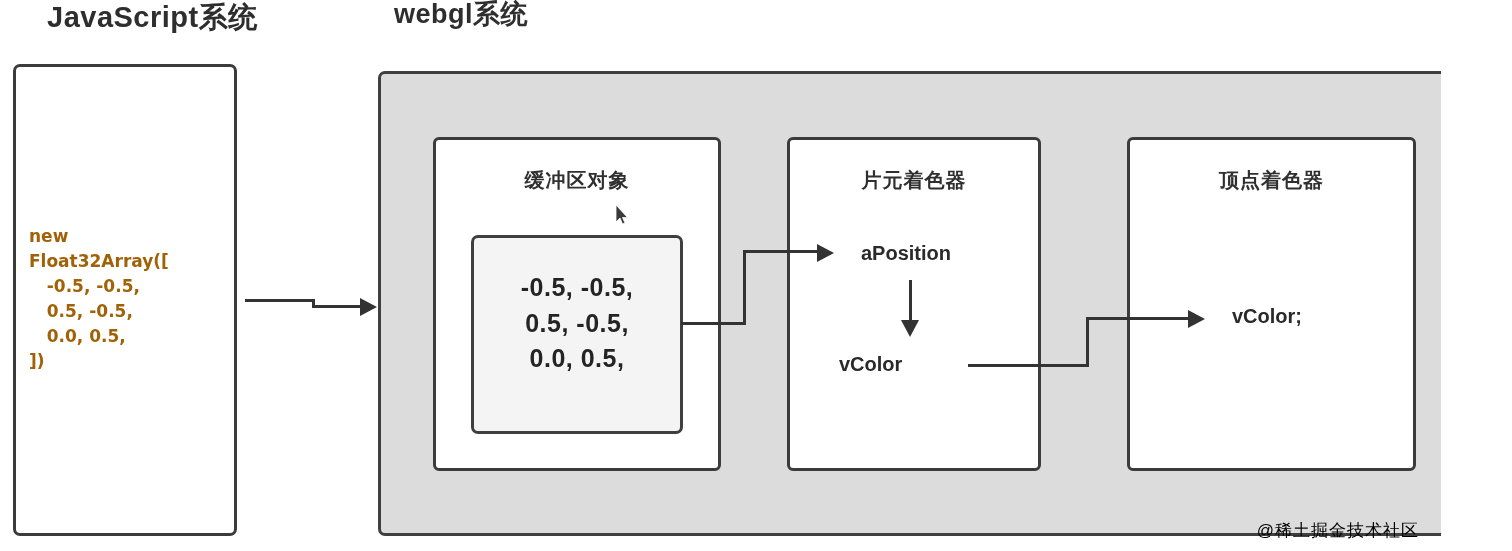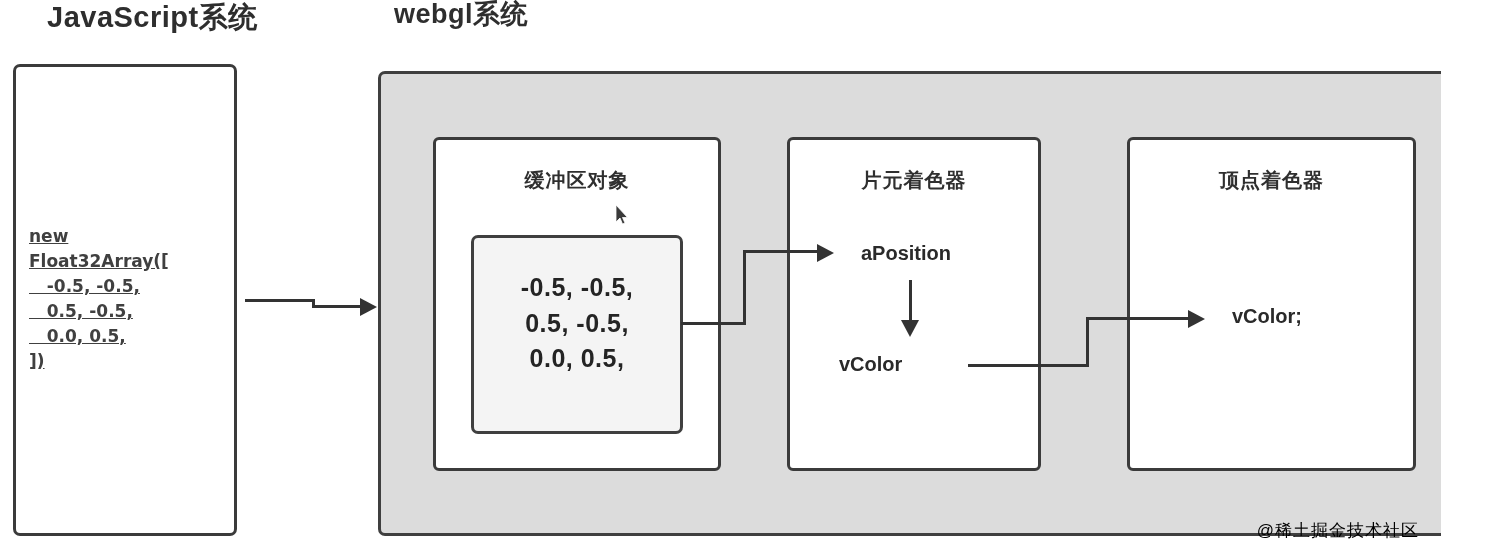--- a/index.html
+++ b/index.html
@@ -86,24 +86,23 @@
   }
 
   
   #js-code {
     position: absolute;
     left: 29px;
     top: 224px;
     font-family: "DejaVu Sans", "Liberation Sans", sans-serif;
     font-size: 17px;
     font-weight: bold;
-    color: #404040;
+    color: #a16207;
     line-height: 1.47;
     white-space: pre;
-    text-decoration: underline;
   }
 
   
   #buffer-data-box {
     position: absolute;
     left: 471px;
     top: 235px;
     width: 212px;
     height: 199px;
     box-sizing: border-box;

